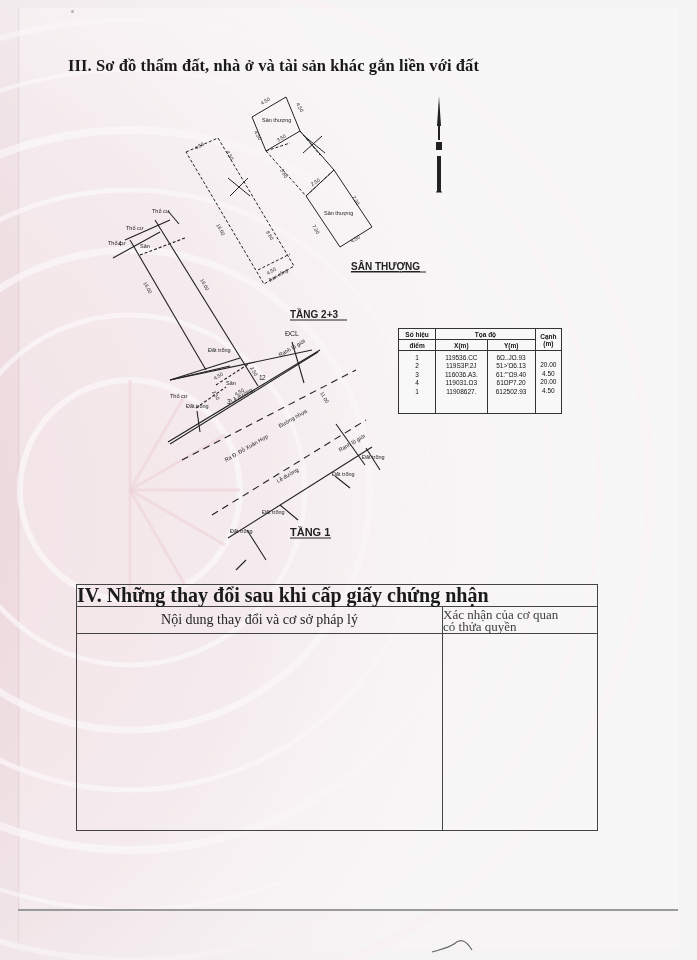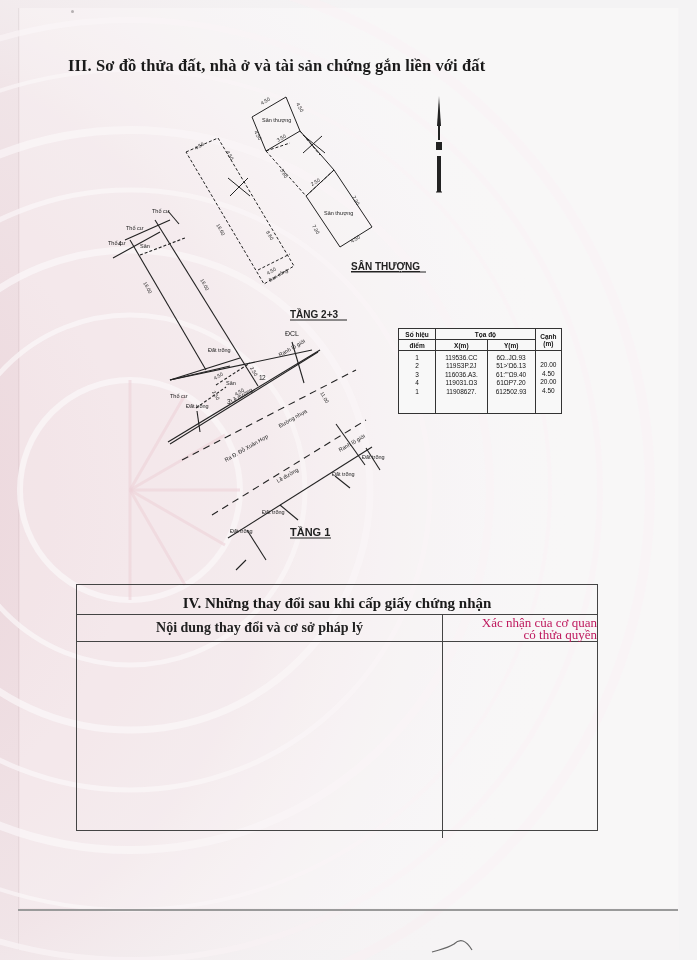--- a/index.html
+++ b/index.html
@@ -31,26 +31,26 @@
   }
   .coord-table td, .coord-table th { border:1px solid #333; padding:0; text-align:center; font-weight:normal; }
   .coord-table th { font-weight:bold; height:10px; }
   .coord-table .vals td { vertical-align:top; line-height:8.4px; padding-top:3px; border-top:1px solid #333; }
   .coord-table .vals td.edges { vertical-align:top; padding-top:10px; line-height:8.6px; }
   .section-iv {
     position:absolute; left:76px; top:584px; width:522px; height:247px;
     border:1.3px solid #444; box-sizing:border-box;
   }
   .section-iv .title {
-    height:21px; border-bottom:1.3px solid #444; text-align:center;
-    font-weight:bold; font-size:15px; line-height:21px; color:#1a1a1a;margin-top:8px;
+    height:21px; border-bottom:1.3px solid #444; 
+    font-weight:bold; font-size:20px; line-height:21px; color:#1a1a1a;
   }
   .section-iv .cols { display:flex; height:26px; border-bottom:1.3px solid #444; }
-  .section-iv .col-left { width:365px; border-right:1.3px solid #444; text-align:center; font-size:14px; line-height:26px; color:#222;font-weight:bold; }
-  .section-iv .col-right { flex:1; text-align:right; font-size:13px; line-height:12px; padding-top:2px; color:#be185d; }
+  .section-iv .col-left { width:365px; border-right:1.3px solid #444; text-align:center; font-size:14px; line-height:26px; color:#222; }
+  .section-iv .col-right { flex:1; text-align:left; font-size:13px; line-height:12px; padding-top:2px; color:#404040; }
   .section-iv .body { display:flex; height:196px; }
   .section-iv .body-left { width:365px; border-right:1.3px solid #444; }
   .section-iv .body-right { flex:1; }
   .north-arrow { position:absolute; left:432px; top:96px; width:14px; height:100px; }
   .signature { position:absolute; left:430px; top:934px; width:50px; height:20px; }
   .corner-dot { position:absolute; left:71px; top:10px; width:3px; height:3px; background:#777; border-radius:50%; }
 </style>
 </head>
 <body>
 
@@ -83,21 +83,21 @@
     <line x1="130" y1="490" x2="185" y2="395"></line>
     <line x1="130" y1="490" x2="185" y2="585"></line>
     <line x1="130" y1="490" x2="130" y2="380"></line>
     <line x1="130" y1="490" x2="130" y2="600"></line>
   </g>
   <rect x="20" y="8" width="658" height="900" fill="#ffffff" fill-opacity="0.25"></rect>
 </svg>
 
 <div class="page-bottom-line"></div>
 
-<div class="heading-iii">III. Sơ đồ thửa đất, nhà ở và tài sản chứng gắn liền với đất</div>
+<div class="heading-iii">III. Sơ đồ thẩm đất, nhà ở và tài sản khác gắn liền với đất</div>
 
 <svg class="diagram" viewBox="0 0 697 960">
 
   <g stroke="#222" fill="none" stroke-width="1">
     <polygon points="252,117 286,97 300,131 266,151"></polygon>
     <line x1="266" y1="151" x2="290" y2="143" stroke-dasharray="3,2"></line>
     <line x1="300" y1="131" x2="334" y2="170"></line>
     <line x1="300" y1="131" x2="320" y2="155" stroke-dasharray="3,2"></line>
     <line x1="303" y1="135" x2="325" y2="153"></line>
     <line x1="303" y1="153" x2="322" y2="136"></line>

